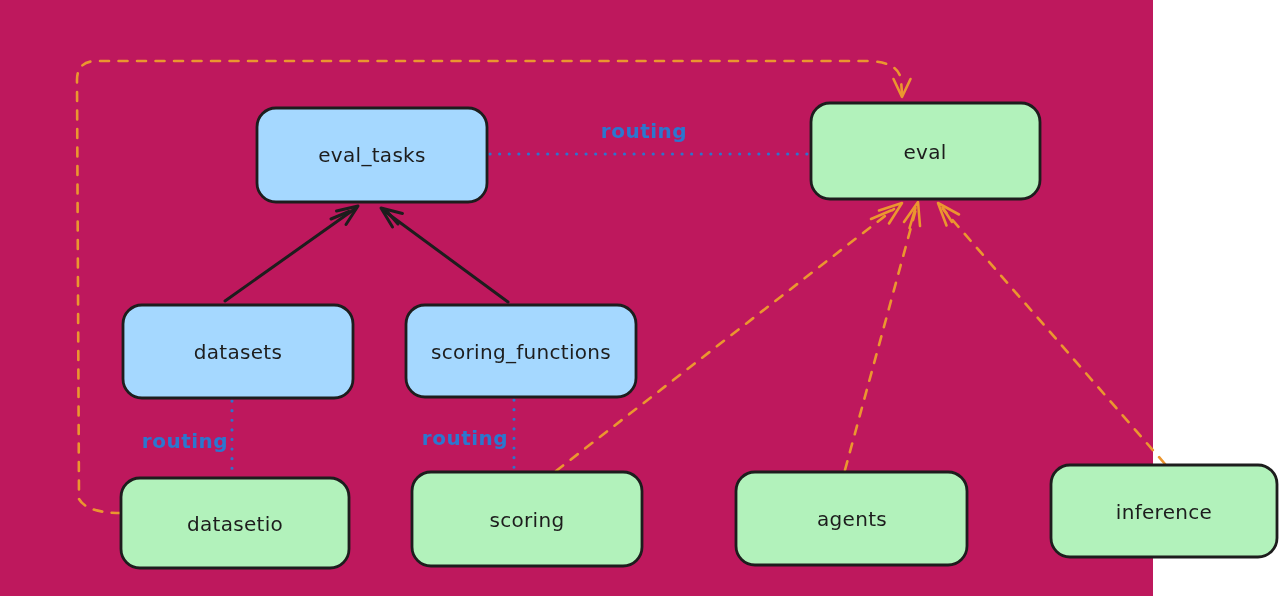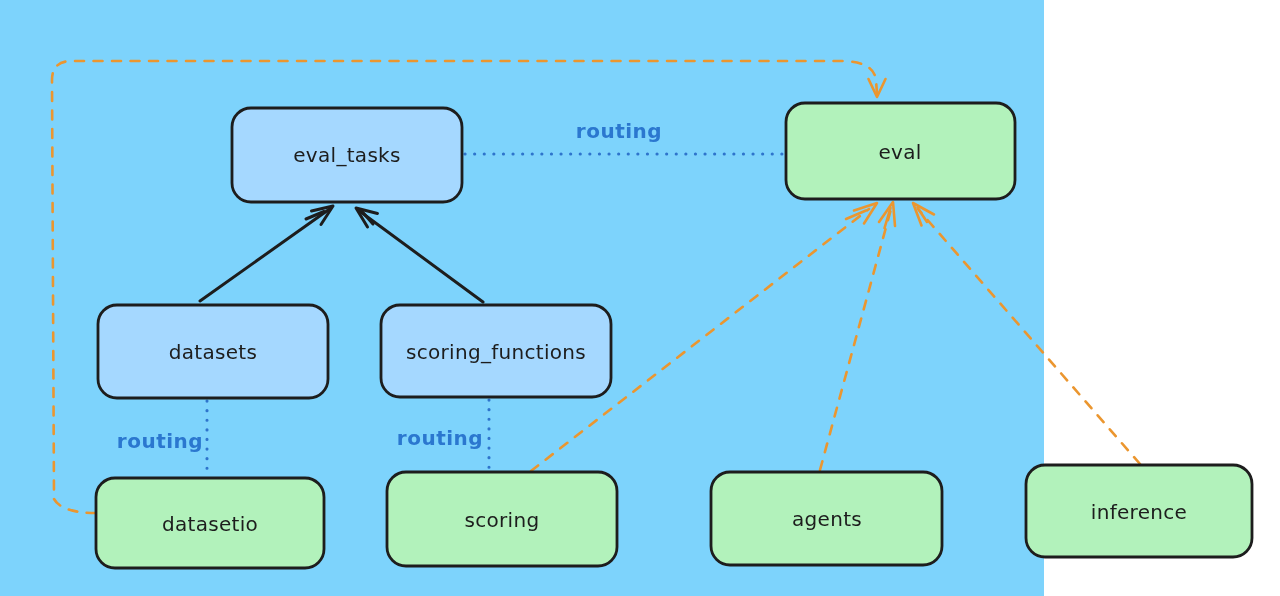--- a/index.html
+++ b/index.html
@@ -6,23 +6,24 @@
     margin: 0;
     padding: 0;
     background: #ffffff;
     width: 1280px;
     height: 596px;
     overflow: hidden;
     font-family: "DejaVu Sans", sans-serif;
   }
   #diagram-wrap {
     position: relative;
-    width: 1044px;
+    width: 1128px;
     height: 596px;
-    background: #7dd3fc;
+    background: #be185d;
+    padding-left: 25px;
   }
   svg { display: block; }
   .node-box {
     stroke: #1d1d1d;
     stroke-width: 2.8;
   }
   .node-box.blue  { fill: #a5d8ff; }
   .node-box.green { fill: #b2f2bb; }
   .node-label {
     fill: #1d1d1d;

